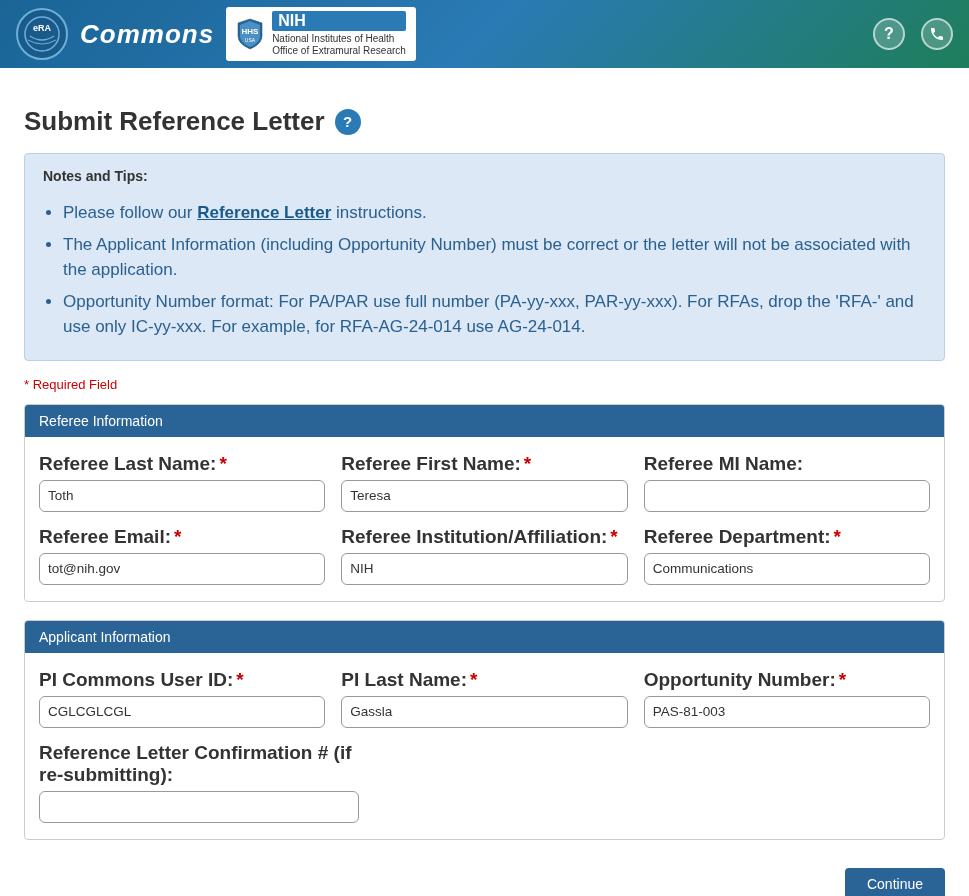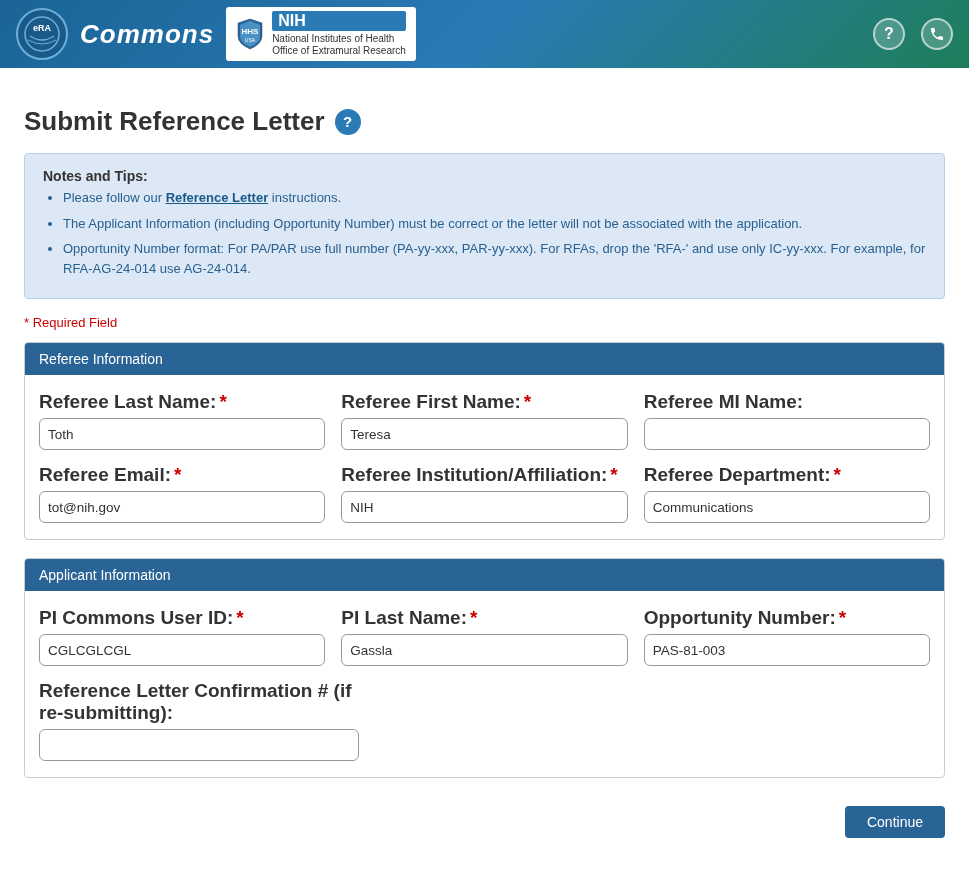--- a/index.html
+++ b/index.html
@@ -135,29 +135,29 @@
       background: #dce8f5;
       border: 1px solid #b8d0e8;
       border-radius: 4px;
       padding: 14px 18px;
       margin-bottom: 16px;
     }
     .notes-title {
       font-weight: bold;
       font-size: 14px;
       color: #333;
-      margin-bottom: 4px;
+      margin-bottom: 16px;
     }
     .notes-list {
       list-style: disc;
       padding-left: 20px;
     }
     .notes-list li {
       color: #2a6090;
-      font-size: 13px;
+      font-size: 17px;
       margin-bottom: 6px;
       line-height: 1.5;
     }
     .notes-list li a {
       color: #1a5a8a;
       font-weight: bold;
       text-decoration: underline;
     }
 
     

